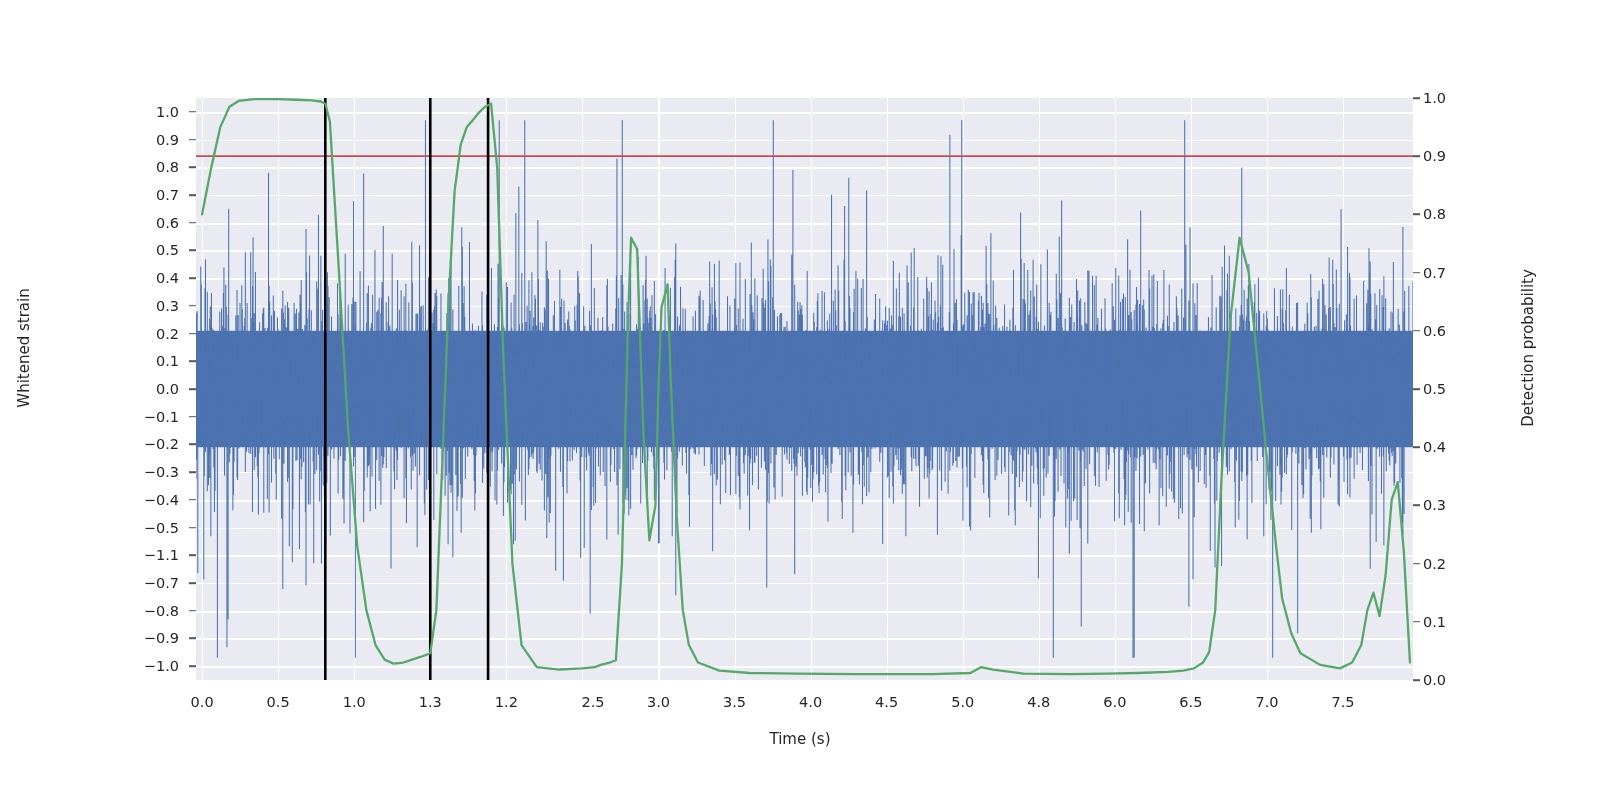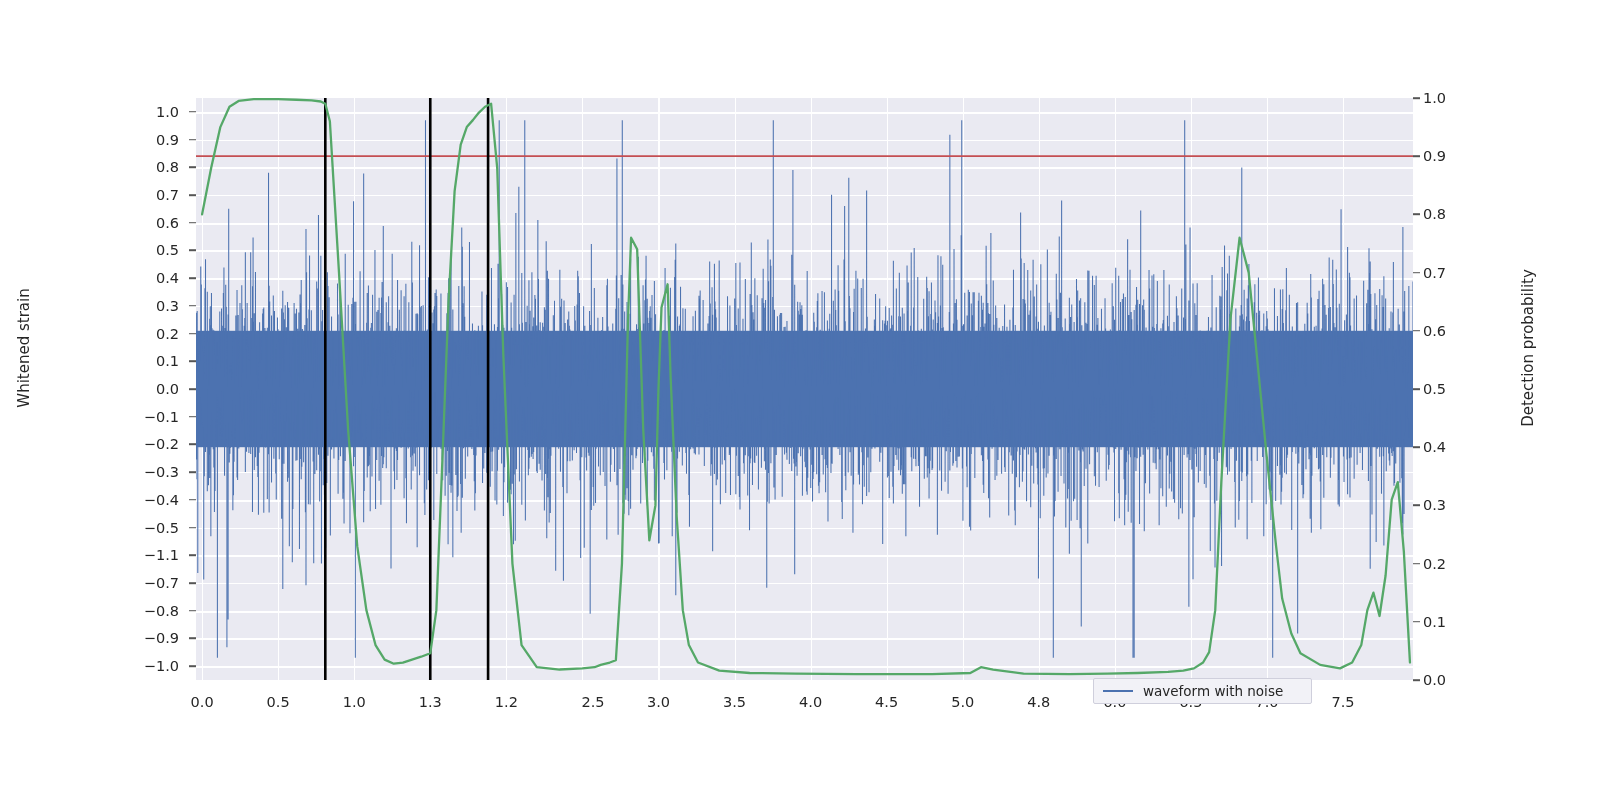--- a/index.html
+++ b/index.html
@@ -48,20 +48,21 @@
   svg.layer{position:absolute;left:0;top:0;width:1217px;height:582px;}
 </style>
 </head>
 <body>
 
 <div id="fig">
 
 
   <div id="ylabel-left" class="axis-title">Whitened strain</div>
   <div id="ylabel-right" class="axis-title">Detection probability</div>
+  <div id="xlabel" class="axis-title">Time (s)</div>
 
   <div class="annot" id="annot-snr" style="left:228px;">SNR=14.60035228729248</div>
   <div class="annot" id="annot-mc" style="left:640px;"><i>M</i><sub>c</sub><span>=4.185179233551025</span></div>
   <div class="annot" id="annot-s" style="left:1046px;"><i>S</i><span>=0.33277782797813416</span></div>
 
   <div id="ticks-left">
       <div class="tick-l" style="top: 111.857px;">1.0</div>
       <div class="tick-mark-l" style="top: 111.857px;"></div>
       <div class="tick-l" style="top: 139.571px;">0.9</div>
       <div class="tick-mark-l" style="top: 139.571px;"></div>
@@ -193,18 +194,14 @@
       </svg>
     <svg class="layer" id="svg-over" viewBox="0 0 1217 582" preserveAspectRatio="none">
         <line x1="0" y1="58.19999999999993" x2="1217" y2="58.19999999999993" stroke="#c44e52" stroke-width="1.8"></line>
         <line x1="129.30625" y1="0" x2="129.30625" y2="582" stroke="#000000" stroke-width="2.6"></line>
         <line x1="234.2725" y1="0" x2="234.2725" y2="582" stroke="#000000" stroke-width="2.6"></line>
         <line x1="292.08" y1="0" x2="292.08" y2="582" stroke="#000000" stroke-width="2.6"></line>
         <path d="M6.08 116.40L15.21 69.84L24.34 29.10L33.47 8.73L42.59 2.91L57.81 1.16L82.15 1.16L100.40 1.75L115.61 2.33L124.74 3.49L129.31 5.82L133.87 23.28L143.00 174.60L152.13 331.74L161.25 448.14L170.38 512.16L179.51 547.08L188.63 561.63L197.76 565.70L206.89 564.54L216.02 561.63L225.15 558.72L234.27 555.23L240.36 512.16L246.44 360.84L252.53 203.70L258.61 93.12L264.70 46.56L270.78 29.10L276.87 22.12L282.95 14.55L289.04 8.73L295.12 5.82L301.21 69.84L307.29 256.08L316.42 465.60L325.55 547.08L340.76 569.20L363.58 571.52L386.40 570.36L398.57 569.20L404.65 566.87L413.78 564.54L419.87 562.21L425.95 465.60L432.03 221.16L435.08 139.68L441.16 151.32L447.25 331.74L453.33 442.32L459.42 407.40L462.46 291.00L465.50 209.52L471.59 186.24L474.63 279.36L480.72 419.04L486.80 512.16L492.89 547.08L502.01 564.54L523.31 572.69L553.74 575.02L599.37 575.60L660.22 576.18L736.28 576.18L774.32 575.02L784.97 569.20L797.13 571.52L827.56 575.60L873.20 576.18L911.23 575.60L941.65 575.02L972.08 573.85L987.29 572.69L997.94 570.36L1007.07 564.54L1013.15 554.06L1019.24 512.16L1025.32 384.12L1034.45 221.16L1043.58 139.68L1052.70 174.60L1061.83 267.72L1070.96 360.84L1080.09 448.14L1086.17 500.52L1095.30 535.44L1104.43 555.23L1124.20 566.87L1143.98 570.36L1156.15 564.54L1165.28 547.08L1171.36 512.16L1177.45 494.70L1183.53 517.98L1189.62 477.24L1195.70 401.58L1201.79 384.12L1207.87 453.96L1213.96 564.54" stroke="#55a868" stroke-width="2.3" fill="none" stroke-linejoin="round" stroke-linecap="round"></path>
       </svg>
   </div>
 
-  <div id="legend">
-    <span class="swatch"></span>
-    <span class="lbl">waveform with noise</span>
-  </div>
 
 </div>
 
 </body></html>

